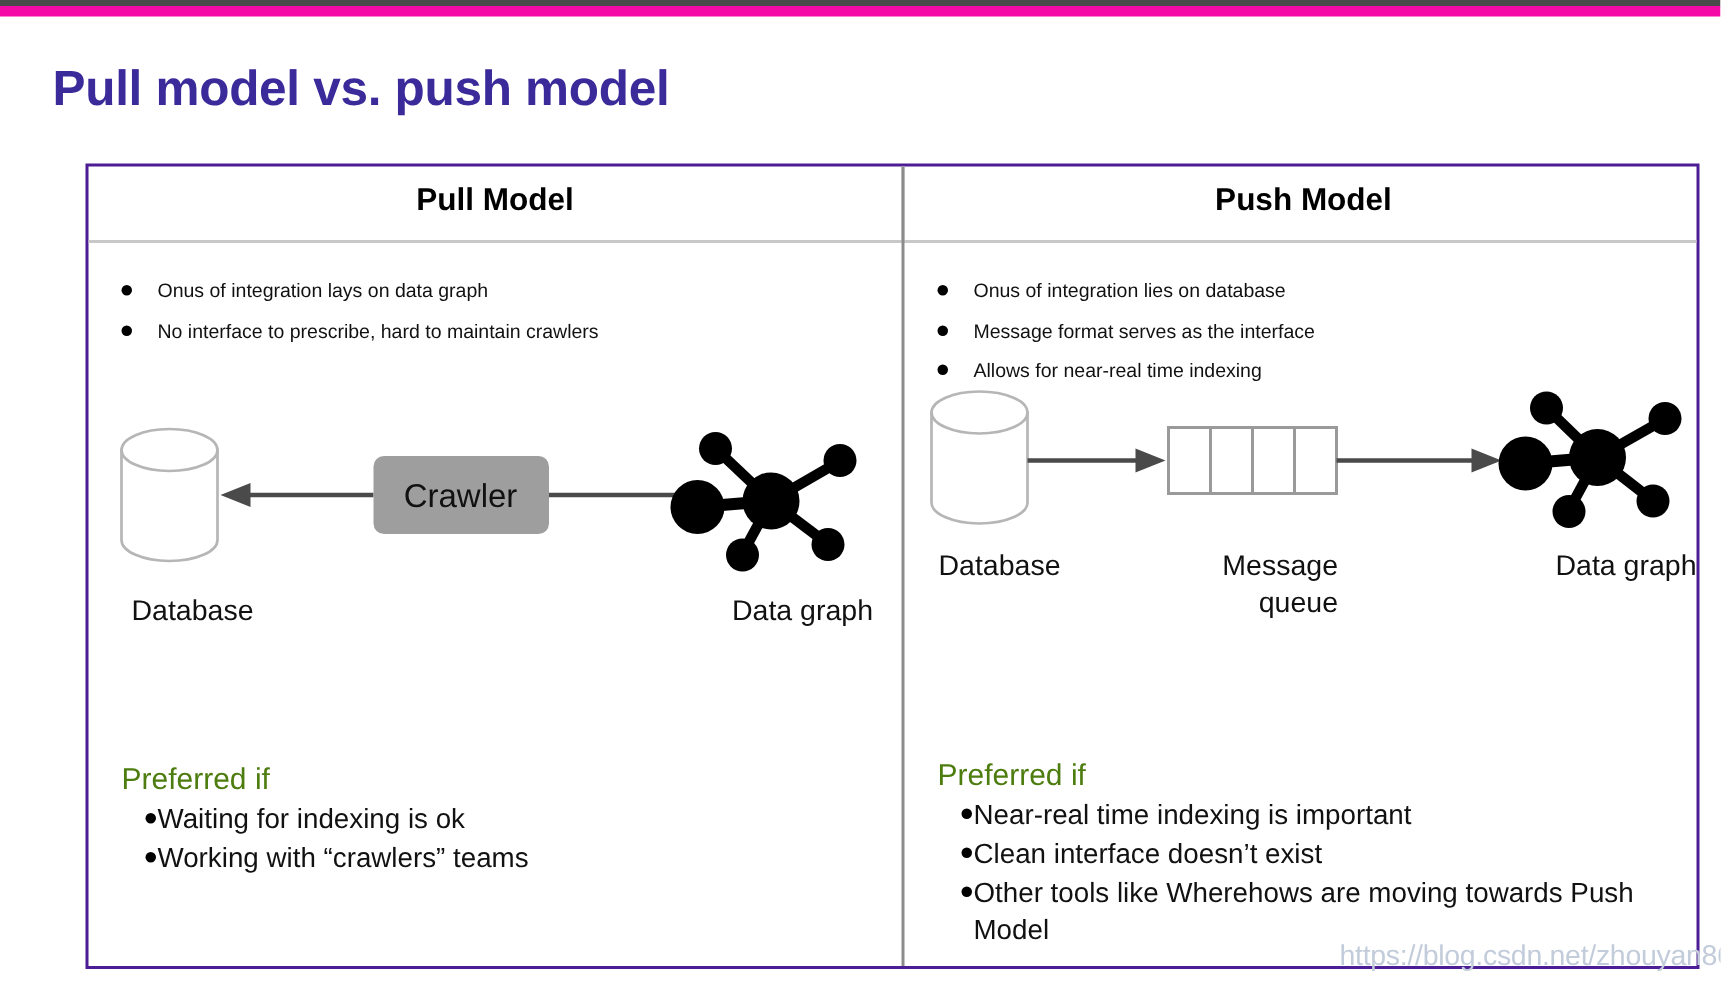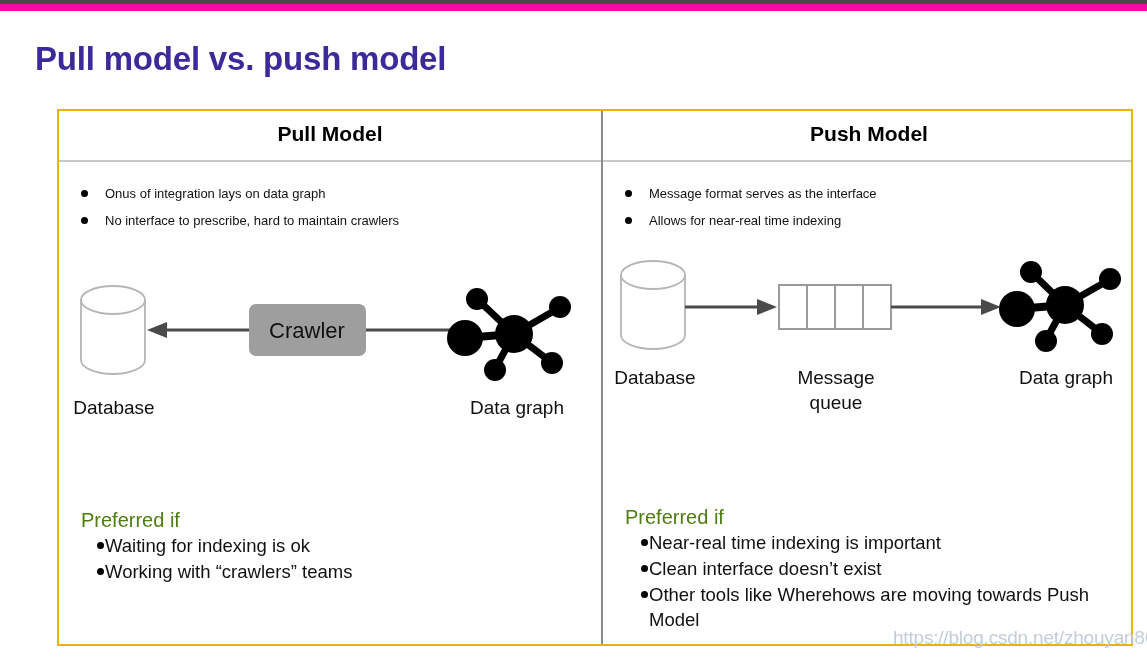--- a/index.html
+++ b/index.html
@@ -44,21 +44,21 @@
     white-space: nowrap;
   }
 
   
   .cmp-table {
     position: absolute;
     left: 57px;
     top: 109px;
     width: 1076px;
     height: 537px;
-    border: 2px solid #eab308;
+    border: 2px solid #4c1d95;
     box-sizing: border-box;
     background: #ffffff;
     text-decoration: underline;
   }
   .table-header-row {
     position: absolute;
     left: 0; top: 0;
     width: 100%;
     height: 51px;
     border-bottom: 2px solid #c8c8c8;
@@ -140,21 +140,21 @@
   .pref-right { position: absolute; left: 0; top: 344px; right: 4px; }
 
   
   .diagram { position: absolute; top: 110px; left: 0; width: 100%; height: 230px; }
   svg.dia { display: block; }
 
   .dia-label {
     position: absolute;
     font-size: 19px;
     color: #111111;
-    text-align: center;
+    text-align: right;
     line-height: 25px;
   }
 
   
   .watermark {
     position: absolute;
     left: 893px;
     top: 627px;
     font-size: 19px;
     color: #c3ccdb;
@@ -245,20 +245,21 @@
         <li>Waiting for indexing is ok</li>
         <li>Working with “crawlers” teams</li>
       </ul>
     </div>
   </div>
 
   <div class="col col-right">
 
     <div class="top-bullets">
       <ul class="bul">
+        <li>Onus of integration lies on database</li>
         <li>Message format serves as the interface</li>
         <li>Allows for near-real time indexing</li>
       </ul>
     </div>
 
     <div class="diagram" style="top:85px;">
       <svg class="dia" width="532" height="170" viewBox="0 0 532 170" xmlns="http://www.w3.org/2000/svg">
 
         <g>
           <path d="M18,28 L18,88 A32,14 0 0 0 82,88 L82,28 Z" fill="#ffffff" stroke="#b6b6b6" stroke-width="1.8"></path>

